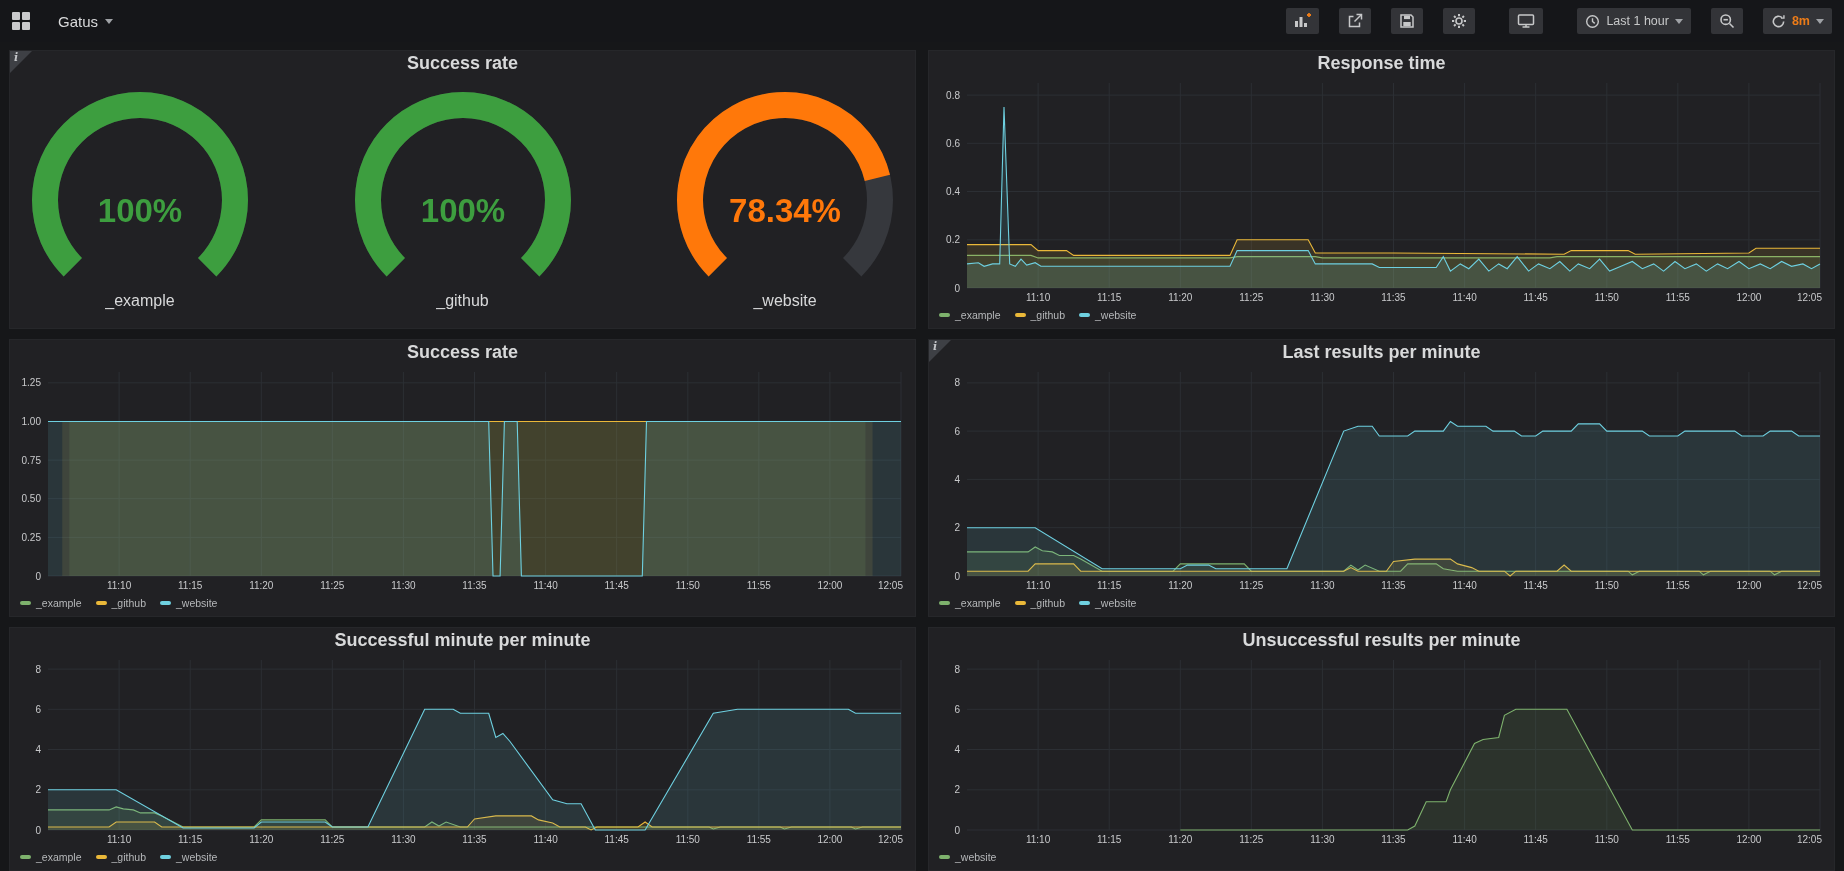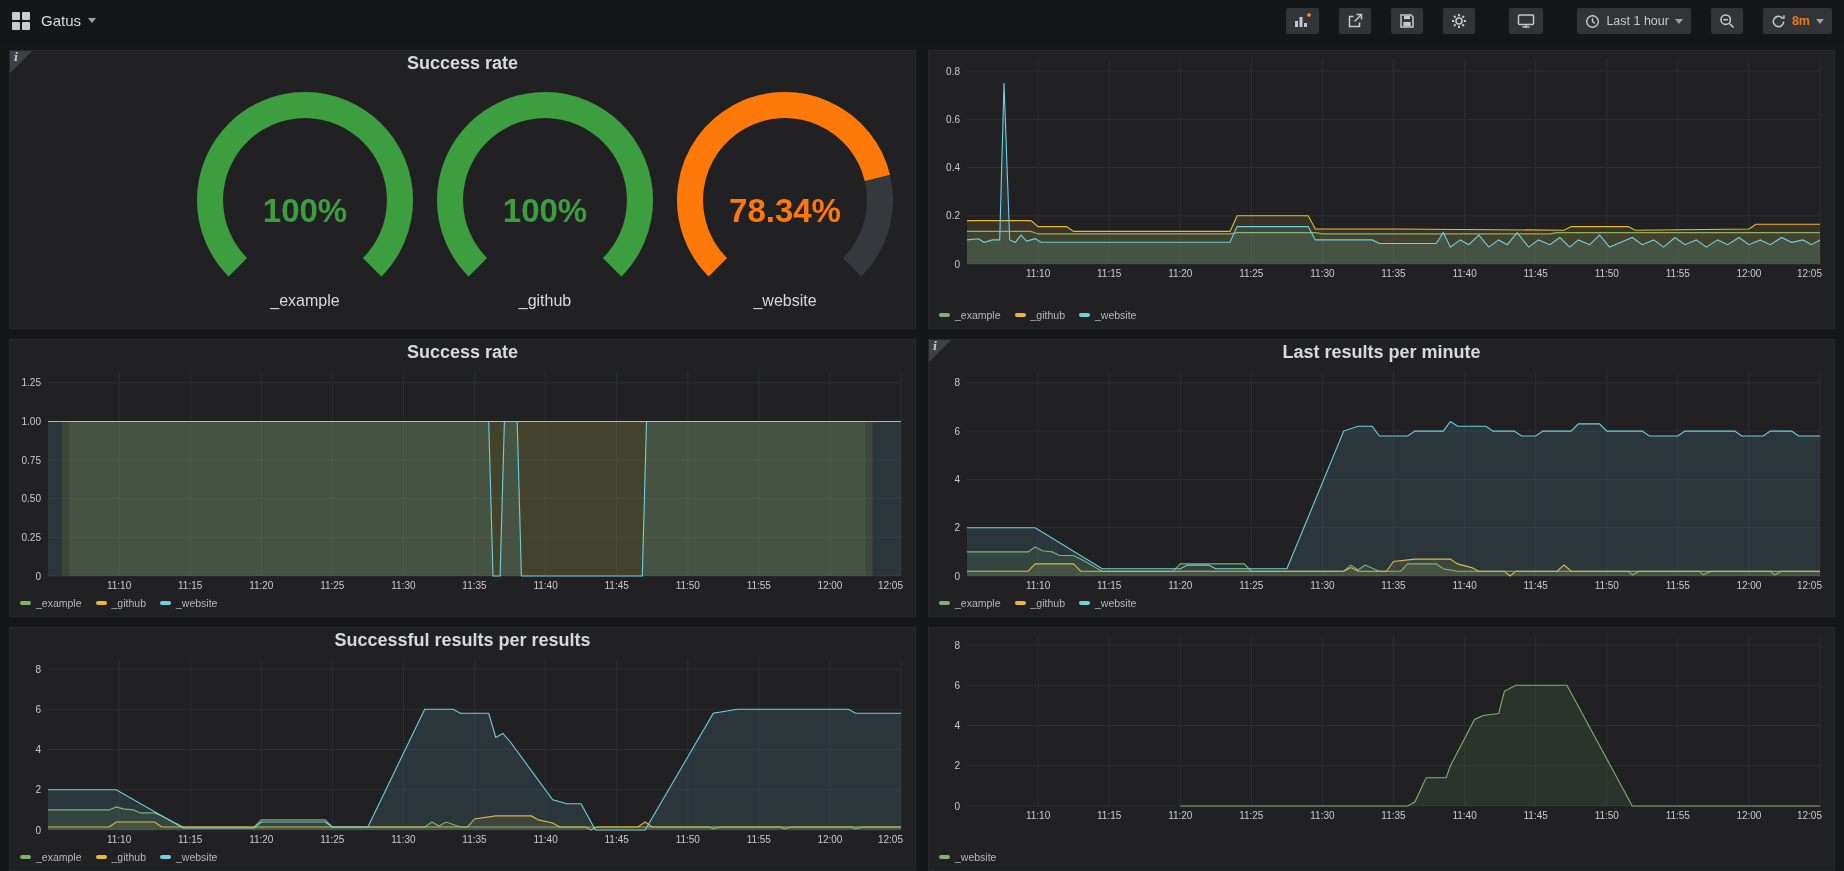--- a/index.html
+++ b/index.html
@@ -1,21 +1,21 @@
 <!DOCTYPE html>
 <html><head>
 <meta charset="utf-8">
 <style>
   *{box-sizing:border-box}
   html,body{margin:0;padding:0}
   body{width:1844px;height:871px;overflow:hidden;background:#161719;font-family:"Liberation Sans",sans-serif}
 
   
   .navbar{height:42px;display:flex;align-items:center;justify-content:space-between;padding:0 12px;background:#151619}
-  .nav-left{display:flex;align-items:flex-start;gap:11px}
+  .nav-left{display:flex;align-items:center;gap:28px}
   .grid-icon{display:grid;grid-template-columns:8px 8px;grid-gap:2px;cursor:pointer}
   .grid-icon i{width:8px;height:8px;background:#c9cacc;border-radius:1px}
   .nav-title{font-size:15px;color:#d8d9da;cursor:pointer;display:flex;align-items:center;gap:7px}
   .caret{width:0;height:0;border-left:4px solid transparent;border-right:4px solid transparent;border-top:5px solid #9fa2a6;display:inline-block}
   .nav-right{display:flex;align-items:center}
   .icon-btn{height:26px;min-width:30px;display:inline-flex;align-items:center;justify-content:center;gap:6px;
     background:#333438;border:none;border-radius:2px;margin-left:20px;padding:8px 8px;color:#c7c8c9;font-size:12.5px;cursor:pointer;font-family:"Liberation Sans",sans-serif}
   .icon-btn svg{display:block}
   .btn-gap{width:14px}
   .orange-text{color:#EB7B18;font-weight:bold}
@@ -27,21 +27,21 @@
   .chart-area{flex:1 1 auto;min-height:0}
   .legend{height:22px;flex:none;display:flex;align-items:center;gap:14px;padding:0 0 5px 10px;font-size:10.5px;color:#b6b8ba}
   .legend-item{display:inline-flex;align-items:center;cursor:pointer}
   .legend-item .swatch{width:11px;height:4px;border-radius:2px;margin-right:5px;display:inline-block}
 
   
   .corner-info{position:absolute;top:0;left:0;width:0;height:0;border-top:22px solid #3e4045;border-right:22px solid transparent;z-index:2;cursor:pointer}
   .corner-info b{position:absolute;top:-22px;left:4px;font-size:11px;font-style:italic;color:#c3c5c8;font-family:"DejaVu Serif",serif}
 
   
-  .gauge-row{flex:1;display:flex;align-items:center;justify-content:flex-end;padding:2px 10px 8px}
+  .gauge-row{flex:1;display:flex;align-items:center;justify-content:space-between;padding:2px 10px 8px}
   .gauge{display:flex;flex-direction:column;align-items:center}
   .gauge-label{font-size:16px;color:#d8d9da;margin-top:2px}
 </style>
 </head>
 <body>
 
 <div class="navbar">
   <div class="nav-left">
     <span class="grid-icon">
         <i></i>
@@ -149,20 +149,21 @@
     <path d="M 52.8 179.2 A 95 95 0 1 1 187.2 179.2" stroke="#36383D" stroke-width="26" fill="none"></path>
     <path d="M 52.8 179.2 A 95 95 0 1 1 212.4 89.9" stroke="#FF780A" stroke-width="26" fill="none"></path>
     <text x="120" y="134" text-anchor="middle" font-size="33" font-weight="bold" fill="#FF780A">78.34%</text>
   </svg></div>
         <div class="gauge-label">_website</div>
       </div>
     </div>
   </div>
 
   <div class="panel">
+    <div class="panel-title">Response time</div>
     <div class="chart-area"><svg width="905" height="231">
           <line x1="38" y1="213.0" x2="891" y2="213.0" stroke="#2c2f34"></line>
           <text x="31" y="216.5" fill="#c9cacc" font-size="10" text-anchor="end">0</text>
           <line x1="38" y1="164.8" x2="891" y2="164.8" stroke="#2c2f34"></line>
           <text x="31" y="168.3" fill="#c9cacc" font-size="10" text-anchor="end">0.2</text>
           <line x1="38" y1="116.5" x2="891" y2="116.5" stroke="#2c2f34"></line>
           <text x="31" y="120.0" fill="#c9cacc" font-size="10" text-anchor="end">0.4</text>
           <line x1="38" y1="68.3" x2="891" y2="68.3" stroke="#2c2f34"></line>
           <text x="31" y="71.8" fill="#c9cacc" font-size="10" text-anchor="end">0.6</text>
           <line x1="38" y1="20.1" x2="891" y2="20.1" stroke="#2c2f34"></line>
@@ -306,21 +307,21 @@
           <polyline points="38.0,163.7 106.2,163.7 173.1,204.8 251.3,204.8 258.4,201.1 279.7,201.1 286.8,204.8 357.9,204.8 414.7,67.1 429.0,62.3 443.2,62.3 450.3,72.0 478.7,72.0 485.8,67.1 514.3,67.1 521.4,57.5 528.5,62.3 556.9,62.3 564.0,67.1 585.3,67.1 592.5,72.0 606.7,72.0 613.8,67.1 642.2,67.1 649.3,59.9 670.6,59.9 677.8,67.1 713.3,67.1 720.4,72.0 748.8,72.0 755.9,67.1 805.7,67.1 812.8,72.0 834.1,72.0 841.2,67.1 862.6,67.1 869.7,72.0 891.0,72.0" fill="none" stroke="#6ED0E0" stroke-width="1.1"></polyline>
         </svg></div>
     <div class="legend">
         <span class="legend-item"><i class="swatch" style="background:#7EB26D"></i>_example</span>
         <span class="legend-item"><i class="swatch" style="background:#EAB839"></i>_github</span>
         <span class="legend-item"><i class="swatch" style="background:#6ED0E0"></i>_website</span>
       </div>
   </div>
 
   <div class="panel">
-    <div class="panel-title">Successful results per results</div>
+    <div class="panel-title">Successful minute per minute</div>
     <div class="chart-area"><svg width="905" height="196">
           <line x1="38" y1="178.0" x2="891" y2="178.0" stroke="#2c2f34"></line>
           <text x="31" y="181.5" fill="#c9cacc" font-size="10" text-anchor="end">0</text>
           <line x1="38" y1="137.8" x2="891" y2="137.8" stroke="#2c2f34"></line>
           <text x="31" y="141.3" fill="#c9cacc" font-size="10" text-anchor="end">2</text>
           <line x1="38" y1="97.5" x2="891" y2="97.5" stroke="#2c2f34"></line>
           <text x="31" y="101.0" fill="#c9cacc" font-size="10" text-anchor="end">4</text>
           <line x1="38" y1="57.3" x2="891" y2="57.3" stroke="#2c2f34"></line>
           <text x="31" y="60.8" fill="#c9cacc" font-size="10" text-anchor="end">6</text>
           <line x1="38" y1="17.1" x2="891" y2="17.1" stroke="#2c2f34"></line>
@@ -357,20 +358,21 @@
           <polyline points="38.0,137.8 106.2,137.8 173.1,176.0 244.1,176.0 251.3,170.0 315.2,170.0 322.3,175.0 357.9,175.0 414.7,57.3 443.2,57.3 450.3,61.3 478.7,61.3 485.8,85.5 492.9,81.4 500.0,89.5 542.7,147.8 556.9,151.8 571.1,151.8 585.3,178.0 635.1,178.0 703.3,61.3 727.5,57.3 838.4,57.3 845.5,61.3 891.0,61.3" fill="none" stroke="#6ED0E0" stroke-width="1.1"></polyline>
         </svg></div>
     <div class="legend">
         <span class="legend-item"><i class="swatch" style="background:#7EB26D"></i>_example</span>
         <span class="legend-item"><i class="swatch" style="background:#EAB839"></i>_github</span>
         <span class="legend-item"><i class="swatch" style="background:#6ED0E0"></i>_website</span>
       </div>
   </div>
 
   <div class="panel">
+    <div class="panel-title">Unsuccessful results per minute</div>
     <div class="chart-area"><svg width="905" height="196">
           <line x1="38" y1="178.0" x2="891" y2="178.0" stroke="#2c2f34"></line>
           <text x="31" y="181.5" fill="#c9cacc" font-size="10" text-anchor="end">0</text>
           <line x1="38" y1="137.8" x2="891" y2="137.8" stroke="#2c2f34"></line>
           <text x="31" y="141.3" fill="#c9cacc" font-size="10" text-anchor="end">2</text>
           <line x1="38" y1="97.5" x2="891" y2="97.5" stroke="#2c2f34"></line>
           <text x="31" y="101.0" fill="#c9cacc" font-size="10" text-anchor="end">4</text>
           <line x1="38" y1="57.3" x2="891" y2="57.3" stroke="#2c2f34"></line>
           <text x="31" y="60.8" fill="#c9cacc" font-size="10" text-anchor="end">6</text>
           <line x1="38" y1="17.1" x2="891" y2="17.1" stroke="#2c2f34"></line>

